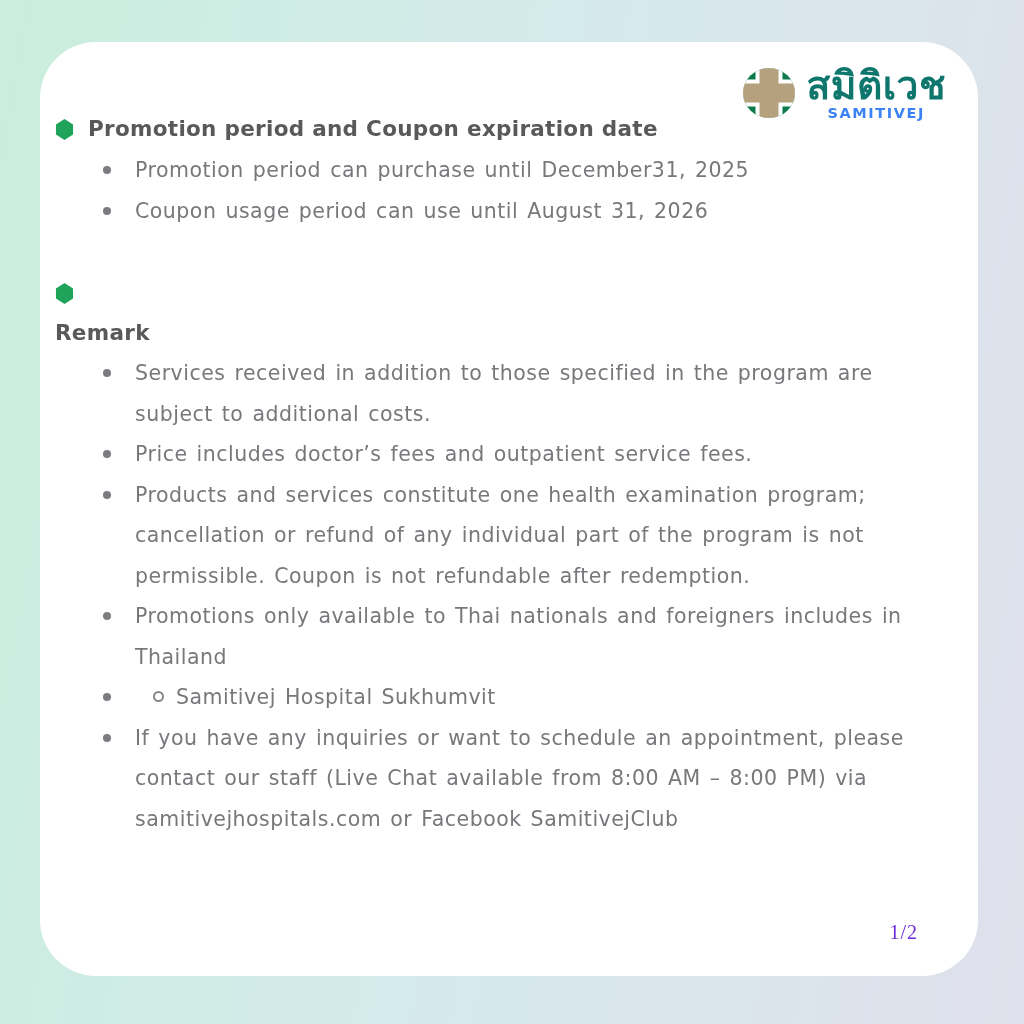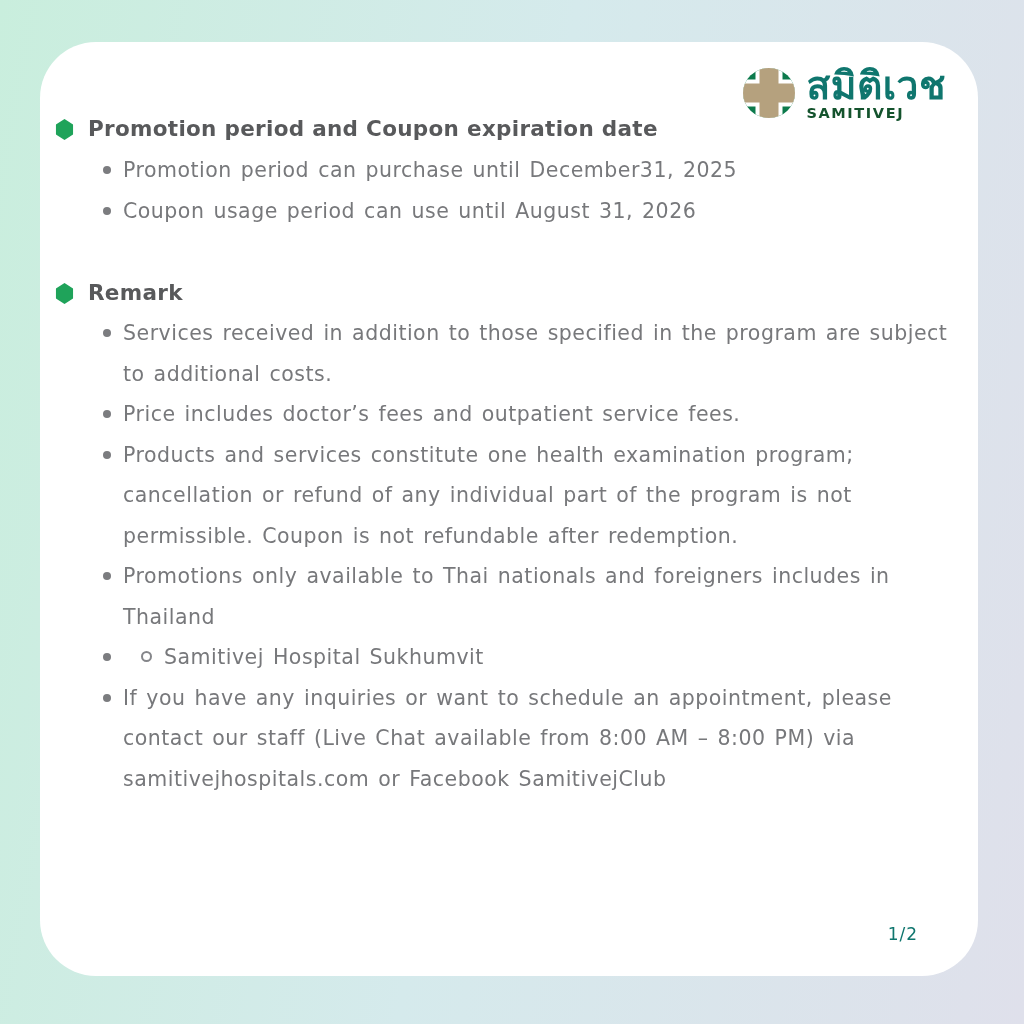--- a/index.html
+++ b/index.html
@@ -40,54 +40,55 @@
   .logo-text { display: flex; flex-direction: column; line-height: 1; }
   .logo-thai {
     font-weight: bold;
     font-size: 39px;
     color: #0f766e;
     letter-spacing: 0.5px;
   }
   .logo-latin {
     font-size: 14.5px;
     font-weight: bold;
-    color: #14532d;
+    color: #3b82f6;
     letter-spacing: 1.6px;
     margin-top: 1px;
+    text-align: center;
   }
   
   .content {
     position: absolute;
     inset: 0;
     padding: 72px 20px 0 15px;
   }
   .sec-head {
     display: flex;
     align-items: flex-start;
     gap: 14px;
     line-height: 30px;
   }
-  .sec-head.remark { margin-top: 47px; }
+  .sec-head.remark { margin-top: 47px; flex-direction: column; }
   .hex {
     flex: none;
     width: 19px; height: 21px;
     margin-top: 5px;
     background: #1fa35a;
     clip-path: polygon(50% 0%, 95% 26%, 95% 74%, 50% 100%, 5% 74%, 5% 26%);
   }
   .sec-title {
     font-weight: bold;
     font-size: 21.5px;
     color: #58595b;
     letter-spacing: 0.3px;
   }
   ul.blist { list-style: none; margin-left: 48px; }
   ul.blist.first { margin-top: 6px; }
   ul.blist.second { margin-top: 5px; }
-  ul.blist > li { display: flex; gap: 12px; }
+  ul.blist > li { display: flex; gap: 24px; }
   .dot {
     flex: none;
     width: 8px; height: 8px;
     border-radius: 50%;
     background: #7b7c7f;
     margin-top: 16px;
   }
   .li-text {
     font-size: 20.5px;
     line-height: 40.5px;
@@ -102,23 +103,24 @@
     flex: none;
     width: 11px; height: 11px;
     border: 2px solid #85868a;
     border-radius: 50%;
     margin-top: 14px;
     background: transparent;
   }
   .page-indicator {
     position: absolute;
     right: 60px; bottom: 32px;
-    font-size: 17px;
-    color: #0f766e;
+    font-size: 20px;
+    color: #6d28d9;
     letter-spacing: 1px;
+    font-family: Liberation Serif, serif;
   }
 </style>
 </head>
 <body>
 
 <div class="card">
 
   <div class="logo">
     <div class="logo-mark">
       <div class="wv"></div>

